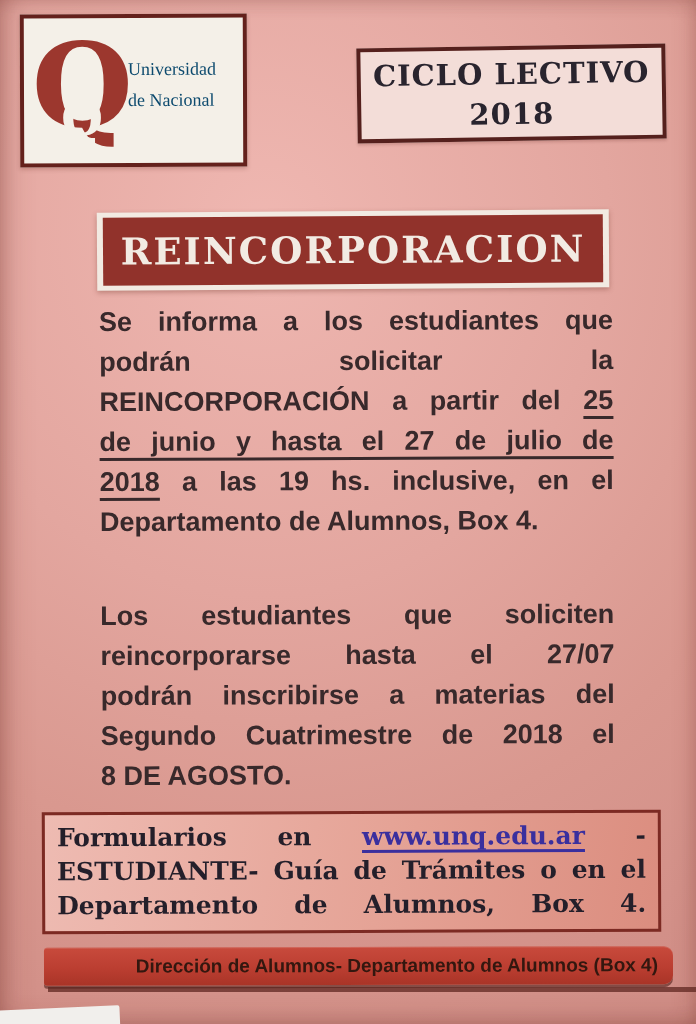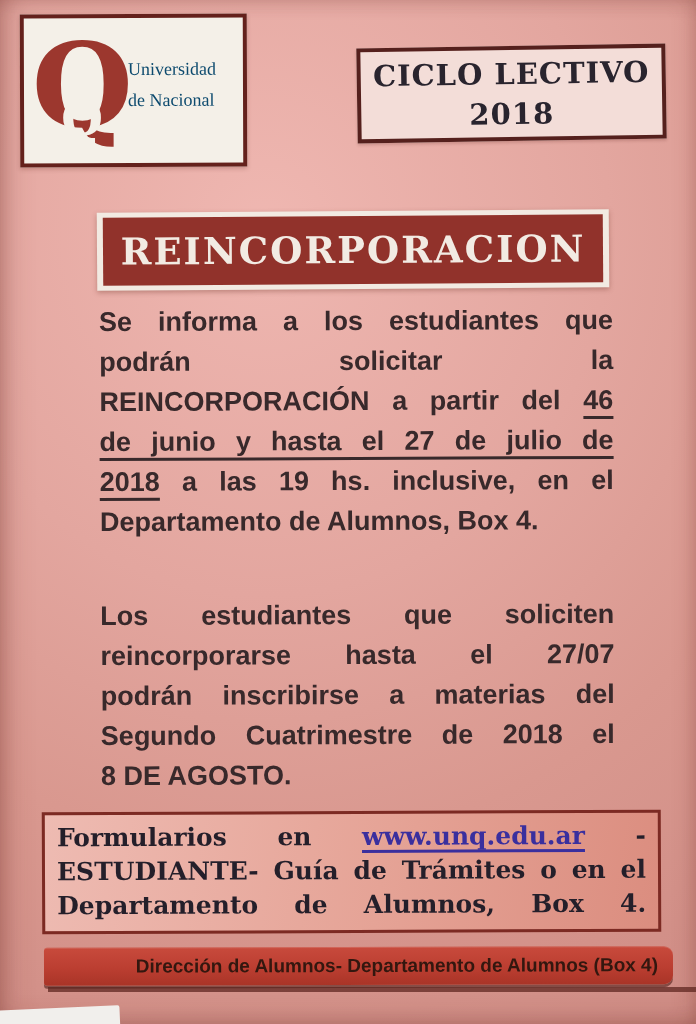--- a/index.html
+++ b/index.html
@@ -102,21 +102,21 @@
   <div class="banner">
     <div class="banner-inner">REINCORPORACION</div>
   </div>
 
   <div class="content">
     <div class="para">
       <div class="jline">Se informa a los estudiantes que</div>
       <div class="jline">podrán solicitar la</div>
       <div class="jline">
         <span>REINCORPORACIÓN a partir del</span>
-        <span class="u">46</span>
+        <span class="u">25</span>
       </div>
       <div class="jline">
         <span class="u">de junio y hasta el 27 de julio de</span>
       </div>
       <div class="jline">
         <span class="u">2018</span>
         <span>a las 19 hs. inclusive, en el</span>
       </div>
       <div class="jline jlast">Departamento de Alumnos, Box 4.</div>
     </div>

